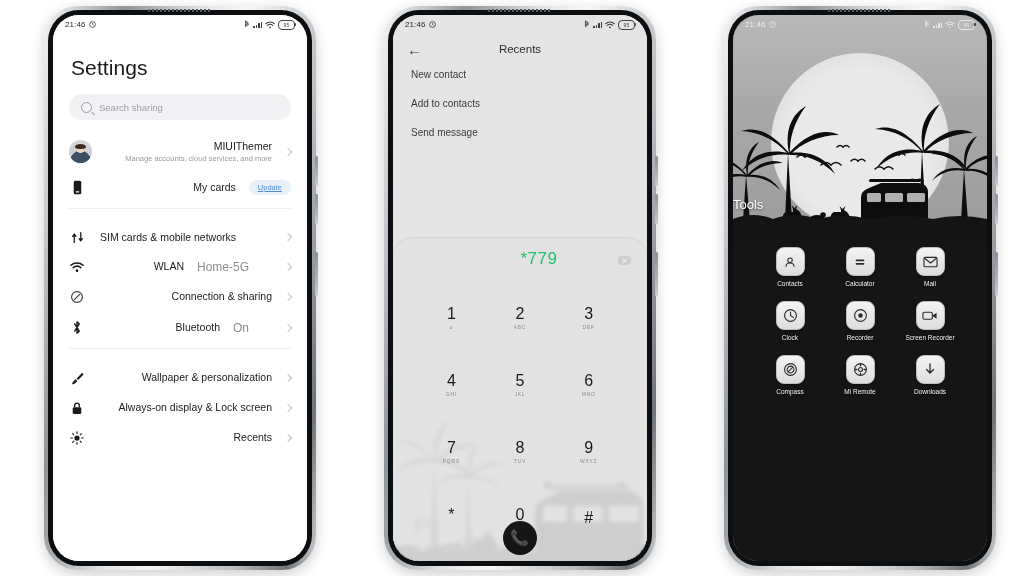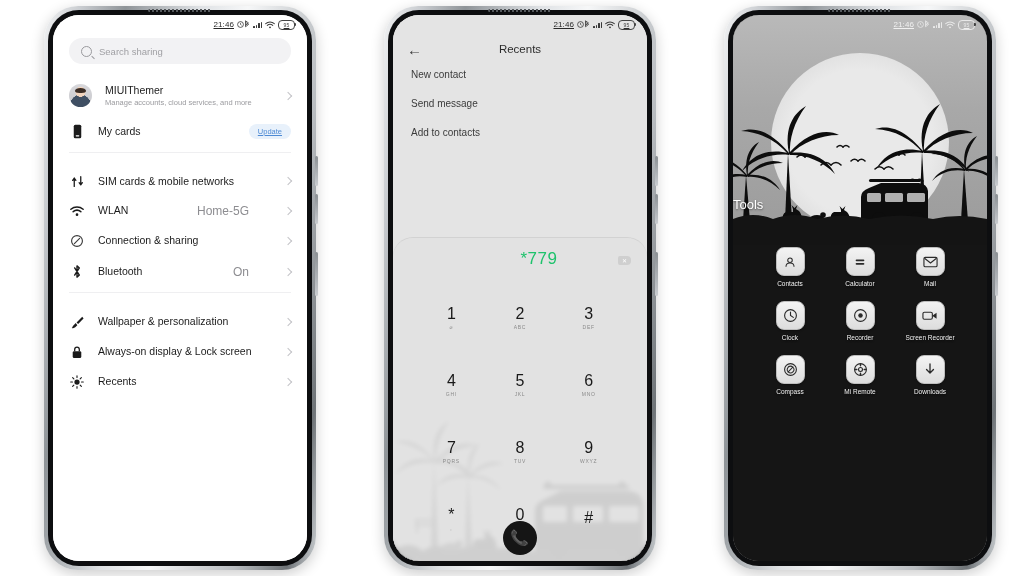--- a/index.html
+++ b/index.html
@@ -41,25 +41,24 @@
   }
   .sidebtn{
     position:absolute;right:-2px;
     width:3px;border-radius:2px;
     background:linear-gradient(180deg,#8a8f93,#c9ccd0);
   }
 
   
   .statusbar{
     position:absolute;top:0;left:0;right:0;height:19px;
-    display:flex;align-items:center;justify-content:flex-end;
+    display:flex;align-items:center;justify-content:space-between;
     padding:0 12px;box-sizing:border-box;
     font-size:8px;color:#2a2a2a;letter-spacing:.1px;
     z-index:20;
-    text-decoration:underline;
   }
   .sb-left{display:flex;align-items:center;gap:3px;}
   .sb-right{display:flex;align-items:center;gap:3px;}
   .sb-ico{display:inline-block;line-height:1;}
   .sig{display:inline-flex;align-items:flex-end;gap:1px;height:7px;}
   .sig i{display:block;width:1.5px;background:#3a3a3a;border-radius:.5px;}
   .sig i:nth-child(1){height:2px}.sig i:nth-child(2){height:3.5px}
   .sig i:nth-child(3){height:5px}.sig i:nth-child(4){height:6.5px}
   .batt{
     display:inline-flex;align-items:center;justify-content:center;
@@ -81,21 +80,21 @@
     margin:4px 16px 12px 16px;height:26px;border-radius:13px;
     background:#f2f2f4;display:flex;align-items:center;gap:7px;
     padding:0 12px;box-sizing:border-box;
   }
   .search-ico{width:9px;height:9px;border:1.2px solid #9a9a9e;border-radius:50%;position:relative;flex:none;}
   .search-ico::after{content:"";position:absolute;right:-3.5px;bottom:-2.5px;width:4px;height:1.2px;background:#9a9a9e;transform:rotate(45deg);}
   .search-ph{font-size:9.5px;color:#a0a0a4;}
 
   .row{display:flex;align-items:center;padding:8px 16px;gap:13px;position:relative;}
   .row .ic{width:16px;display:flex;justify-content:center;align-items:center;flex:none;color:#1b1b1b;}
-  .row .lbl{flex:1;min-width:0;}
+  .row .lbl{flex:1;min-width:0;text-align:right;}
   .row .ttl{font-size:10.5px;color:#1b1b1b;line-height:1.25;}
   .row .sub{font-size:7.5px;color:#9b9b9f;line-height:1.3;margin-top:1px;}
   .row .val{font-size:12px;color:#8d8d91;margin-right:23px;}
   .chev{width:5px;height:5px;border-right:1.1px solid #c3c3c7;border-top:1.1px solid #c3c3c7;transform:rotate(45deg);flex:none;}
   .avatar{
     width:23px;height:23px;border-radius:50%;flex:none;overflow:hidden;
     background:radial-gradient(circle at 50% 34%,#f0d3bd 0 26%,transparent 27%),
                radial-gradient(circle at 50% 90%,#3f4f63 0 42%,transparent 43%),
                linear-gradient(#d8d8dc,#c6c6ca);
     position:relative;
@@ -229,20 +228,21 @@
                   <path d="M3.2 6a6 6 0 017.6 0" fill="none" stroke="#3a3a3a" stroke-width="1.5" stroke-linecap="round"></path>
                   <circle cx="7" cy="8.8" r="1.3" fill="#3a3a3a"></circle>
                 </svg>
             </span>
             <span class="batt">
                 <span>95</span>
               </span>
           </div>
         </div>
 
+        <div class="set-title">Settings</div>
 
         <div class="searchbar">
           <span class="search-ico"></span>
           <span class="search-ph">Search sharing</span>
         </div>
 
         <div class="row">
           <div class="avatar"></div>
           <div class="lbl">
             <div class="ttl">MIUIThemer</div>
@@ -412,22 +412,22 @@
               </span>
           </div>
         </div>
 
         <div class="d-head">
           <span class="back-arrow">←</span>
           <span class="d-title">Recents</span>
         </div>
 
         <div class="d-item">New contact</div>
+        <div class="d-item">Add to contacts</div>
         <div class="d-item">Send message</div>
-        <div class="d-item">Add to contacts</div>
 
         <div class="wallpaper">
           <svg width="254" height="210" viewBox="0 0 254 210" preserveAspectRatio="none">
             <rect width="254" height="210" fill="#e4e4e4"></rect>
 
             <g fill="#a2a2a2">
               <path d="M38 200 L41 110 L45 200 Z"></path>
               <g transform="translate(42,110)">
                 <path d="M0 0 C-22 -6 -34 4 -40 14 C-28 2 -12 0 0 2Z"></path>
                 <path d="M0 0 C-16 -20 -30 -22 -40 -19 C-24 -18 -10 -10 0 2Z"></path>

